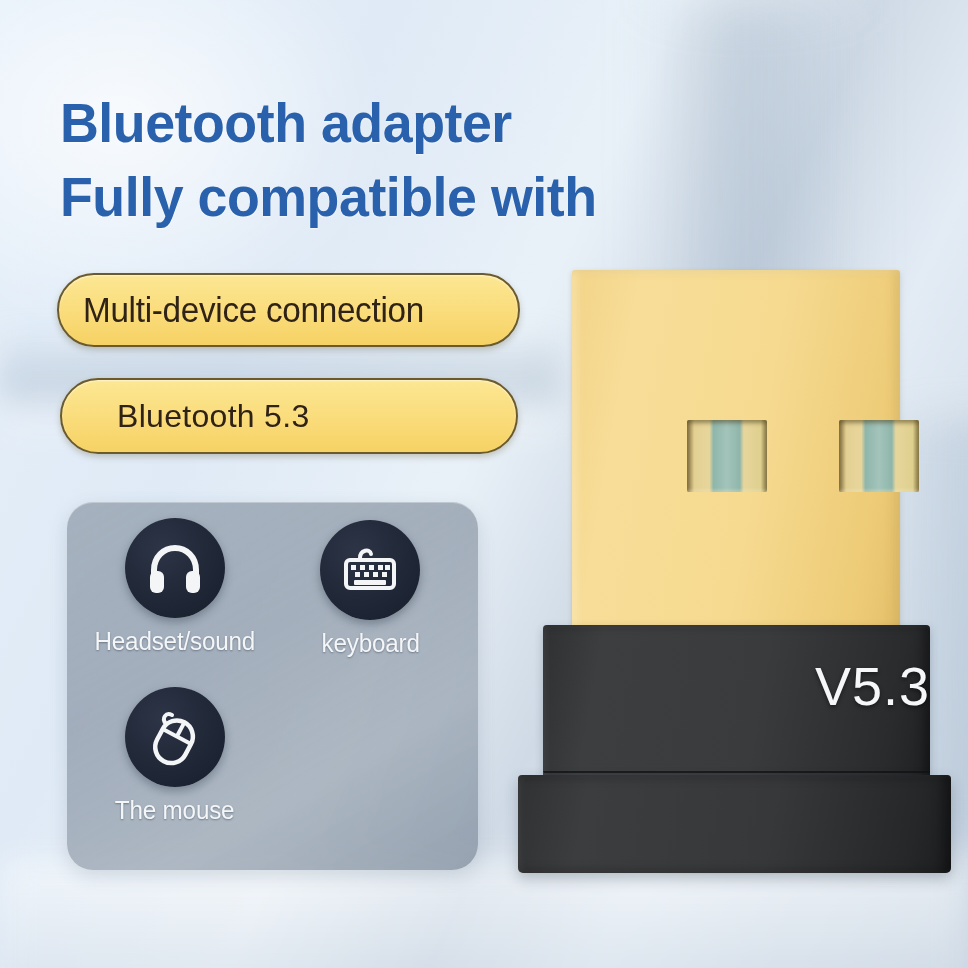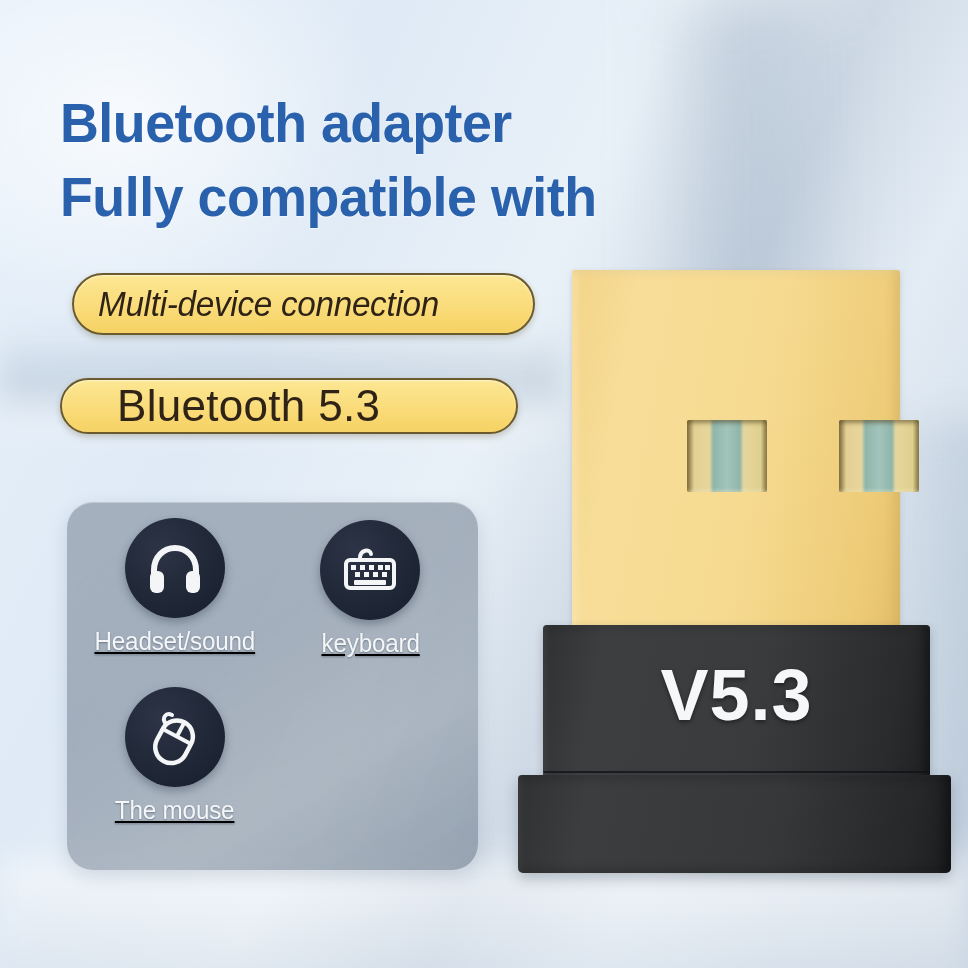--- a/index.html
+++ b/index.html
@@ -49,41 +49,41 @@
     position:absolute;
     display:flex;align-items:center;
     background:linear-gradient(180deg,#fce793 0%,#fadd7d 48%,#f6d264 100%);
     border:2px solid #6a5a2e;
     border-radius:999px;
     box-shadow:0 3px 6px rgba(90,80,40,.28), inset 0 1px 2px rgba(255,255,255,.6);
     color:#2f2216;
     box-sizing:border-box;
     white-space:nowrap;
   }
-  #pill-1{left:72px;top:273px;width:463px;height:62px;padding-left:24px;
-    font-size:35px;letter-spacing:-.3px;font-style:italic;}
+  #pill-1{left:57px;top:273px;width:463px;height:74px;padding-left:24px;
+    font-size:35px;letter-spacing:-.3px;}
   #pill-1 span{transform:scaleX(.95);transform-origin:left center;display:inline-block;}
-  #pill-2{left:60px;top:378px;width:458px;height:56px;padding-left:55px;
-    font-size:44px;letter-spacing:.3px;}
+  #pill-2{left:60px;top:378px;width:458px;height:76px;padding-left:55px;
+    font-size:32px;letter-spacing:.3px;}
 
   
   .panel{
     position:absolute;left:67px;top:502px;width:411px;height:368px;
     border-radius:26px;
     background:linear-gradient(150deg,rgba(150,162,176,.80) 0%,rgba(138,150,165,.72) 40%,rgba(156,167,180,.78) 70%,rgba(133,146,161,.80) 100%);
     box-shadow:inset 0 1px 0 rgba(255,255,255,.30), 0 6px 18px rgba(80,95,115,.18);
     backdrop-filter:blur(2px);
   }
   .feat-grid{
     position:absolute;inset:0;
     display:grid;grid-template-columns:1fr 1fr;grid-template-rows:1fr 1fr;
     padding:16px 10px 14px;box-sizing:border-box;
   }
   .feat{
-    display:flex;flex-direction:column;align-items:center;justify-content:flex-start;text-decoration:underline;
+    display:flex;flex-direction:column;align-items:center;justify-content:flex-start;
   }
   .feat .circle{
     width:100px;height:100px;border-radius:50%;
     background:radial-gradient(circle at 36% 30%, #2c3446, #1d2433 70%, #161c28 100%);
     box-shadow:0 4px 10px rgba(30,40,55,.35);
     display:flex;align-items:center;justify-content:center;
     flex:0 0 auto;
   }
   .feat .circle svg{display:block;}
   .feat .flabel{
@@ -115,22 +115,22 @@
     background:linear-gradient(100deg,#2f3032 0%,#3d3e40 15%,#3a3b3d 55%,#2a2b2d 88%,#1f2022 100%);
     border-radius:4px;
     box-shadow:inset 3px 0 6px rgba(255,255,255,.07), inset -6px 0 10px rgba(0,0,0,.35), 0 3px 8px rgba(40,50,60,.25);
   }
   .body-upper::after{
     content:"";position:absolute;left:0;right:0;bottom:-2px;height:16px;
     border-radius:0 0 50% 50%/0 0 100% 100%;
     background:transparent;border-top:2px solid rgba(15,16,18,.75);
   }
   .vtext{
-    position:absolute;left:0;right:0;top:34px;text-align:center;
-    color:#f6f7f8;font-size:72px;font-weight:700;letter-spacing:1px;line-height:1;
+    position:absolute;left:0;right:0;top:34px;text-align:right;
+    color:#f6f7f8;font-size:54px;font-weight:400;letter-spacing:1px;line-height:1;
     text-shadow:0 2px 4px rgba(0,0,0,.45);
   }
   .body-base{
     position:absolute;left:13px;top:520px;width:433px;height:98px;
     background:linear-gradient(100deg,#303133 0%,#3c3d3f 16%,#37383a 58%,#262729 90%,#1c1d1f 100%);
     border-radius:4px 4px 5px 5px;
     box-shadow:inset 3px 0 6px rgba(255,255,255,.06), inset -7px 0 12px rgba(0,0,0,.4), 0 6px 14px rgba(60,72,86,.30);
   }
   .base-shadow{
     position:absolute;left:0;top:600px;width:455px;height:40px;

